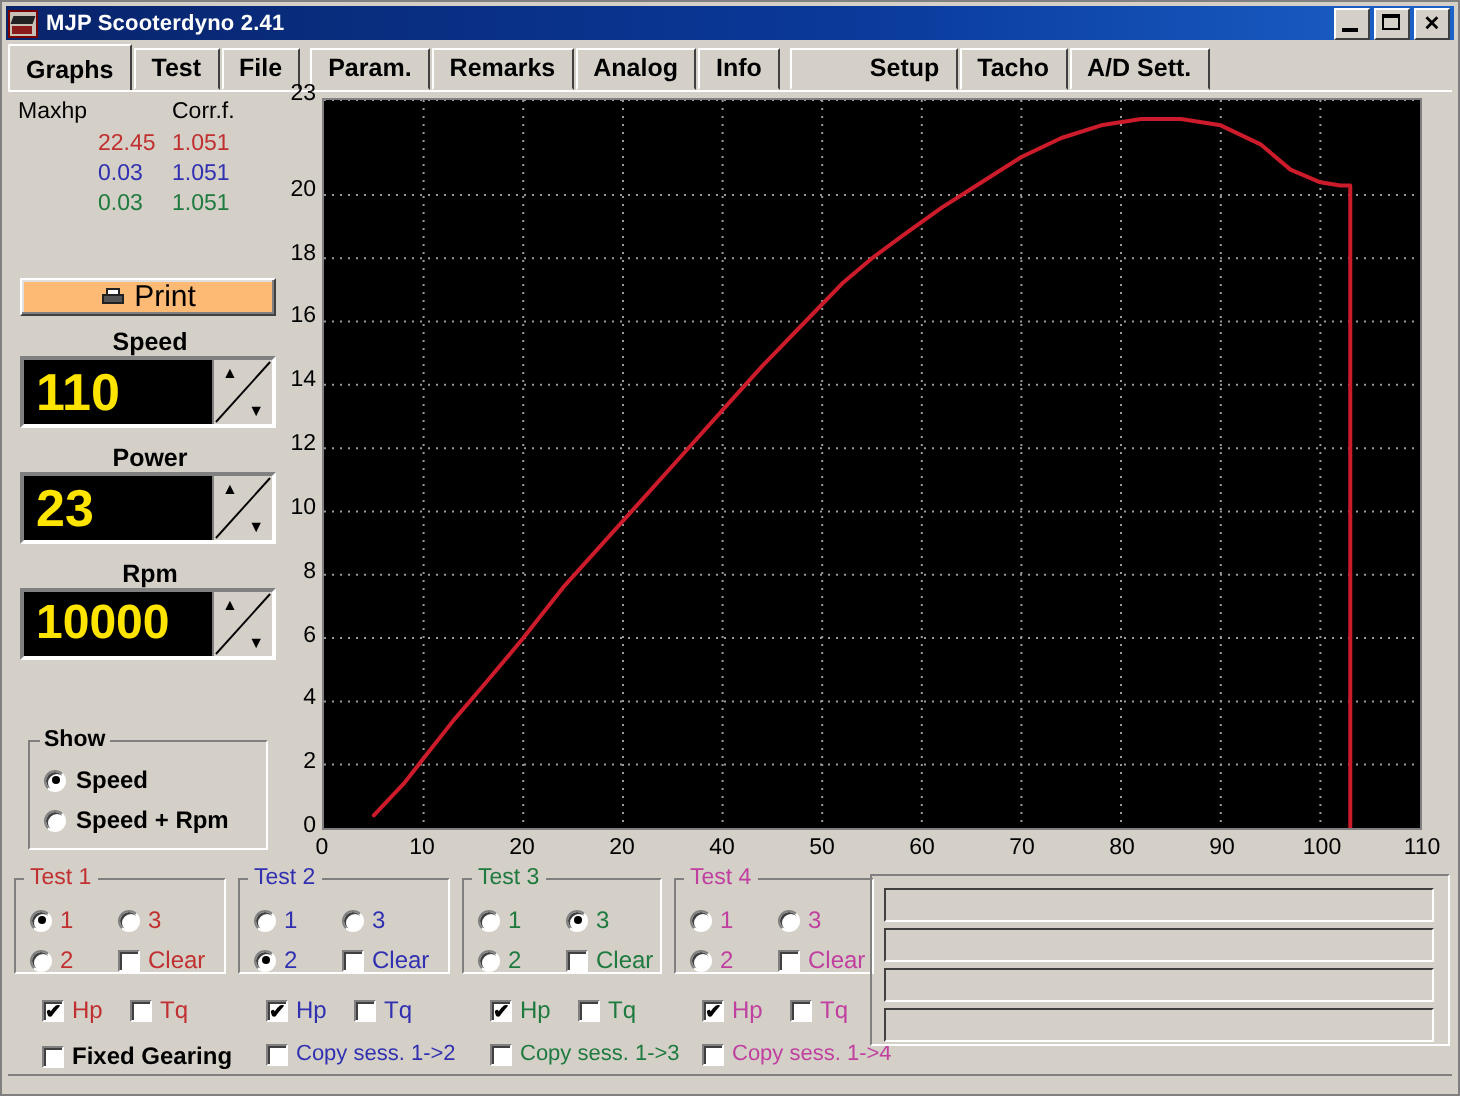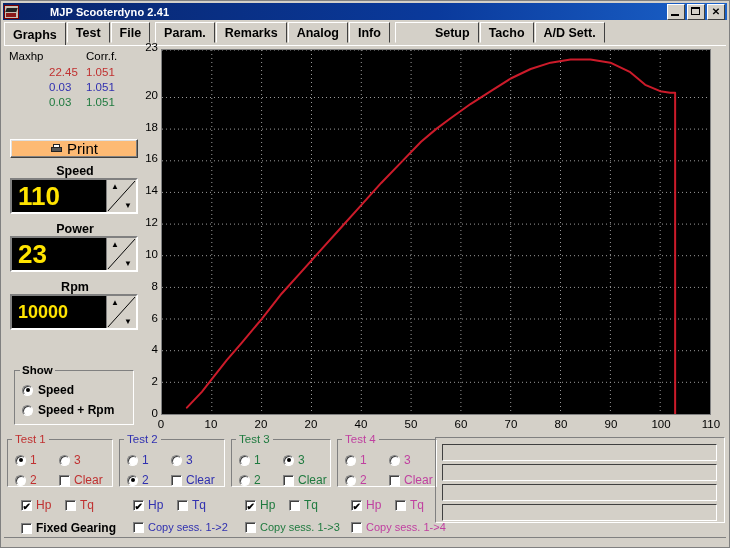--- a/index.html
+++ b/index.html
@@ -2,35 +2,35 @@
 <html><head>
 <meta charset="utf-8">
 <style>
   html,body{margin:0;padding:0;background:#fff;}
   body{width:730px;height:548px;font-family:"Liberation Sans",sans-serif;overflow:hidden;}
   .win{position:absolute;left:0;top:0;width:730px;height:548px;background:#d4d0c8;
        border:1px solid #808080;box-sizing:border-box;}
   
   .titlebar{position:absolute;left:2px;top:2px;width:724px;height:17px;
             background:linear-gradient(90deg,#08246b 0%,#0a3a9c 60%,#1b62c9 100%);
-            display:flex;align-items:center;gap:27px;}
+            display:flex;align-items:center;}
   .tb-icon{width:15px;height:14px;margin-left:1px;background:#c8c0b4;border:1px solid #7a0000;
            position:relative;box-sizing:border-box;}
   .tb-icon::before{content:"";position:absolute;left:1px;top:2px;width:11px;height:4px;background:#222;
                    transform:skewX(-20deg);}
   .tb-icon::after{content:"";position:absolute;left:1px;top:7px;width:10px;height:4px;background:#8b1a1a;}
   .tb-title{color:#fff;font-size:11px;font-weight:bold;margin-left:4px;letter-spacing:.1px;}
   .tb-btns{margin-left:auto;display:flex;gap:2px;padding-right:2px;}
   .tb-btn{width:16px;height:14px;background:#d4d0c8;border:1px solid;
           border-color:#fff #404040 #404040 #fff;position:relative;font-size:9px;
           display:flex;align-items:center;justify-content:center;color:#000;font-family:"Liberation Sans",sans-serif;}
   .tb-btn .mn{position:absolute;bottom:3px;left:3px;width:8px;height:2px;background:#000;}
   .tb-btn .mx{position:absolute;left:3px;top:2px;width:9px;height:8px;border:1px solid #000;border-top-width:2px;box-sizing:border-box;}
   
-  .tabs{position:absolute;left:3px;top:21px;width:722px;height:24px;display:flex;align-items:flex-start;}
+  .tabs{position:absolute;left:3px;top:21px;width:722px;height:24px;display:flex;align-items:center;}
   .tab{height:21px;background:#d4d0c8;border:1px solid;border-color:#fff #404040 #d4d0c8 #fff;
        display:flex;align-items:center;justify-content:center;padding:0 8px;font-size:12.5px;
        font-weight:bold;color:#000;box-sizing:border-box;margin-right:1px;}
   .tab.active{height:24px;background:#d4d0c8;border-bottom:none;font-weight:bold;}
   .tabline{position:absolute;left:3px;top:44px;width:722px;height:1px;background:#fff;}
   
   .leftpanel{position:absolute;left:3px;top:46px;width:142px;height:382px;}
   .hdrrow{position:absolute;left:5px;top:3px;width:135px;font-size:11.5px;color:#000;}
   .hdrrow .c1{position:absolute;left:0;}
   .hdrrow .c2{position:absolute;left:77px;}
@@ -183,21 +183,21 @@
         <svg class="diag" viewBox="0 0 30 32" preserveAspectRatio="none">
             <line x1="29" y1="1" x2="1" y2="31" stroke="#000" stroke-width="1"></line>
           </svg>
         <span class="ar up">▲</span>
         <span class="ar dn">▼</span>
       </div>
     </div>
 
     <div class="caplbl" style="top:233px;">Rpm</div>
     <div class="lcdwrap" style="top:247px;">
-      <div class="lcd" style="font-size:18px;">10000</div>
+      <div class="lcd" style="font-size:24px;">10000</div>
       <div class="spin">
         <svg class="diag" viewBox="0 0 30 32" preserveAspectRatio="none">
             <line x1="29" y1="1" x2="1" y2="31" stroke="#000" stroke-width="1"></line>
           </svg>
         <span class="ar up">▲</span>
         <span class="ar dn">▼</span>
       </div>
     </div>
 
 

